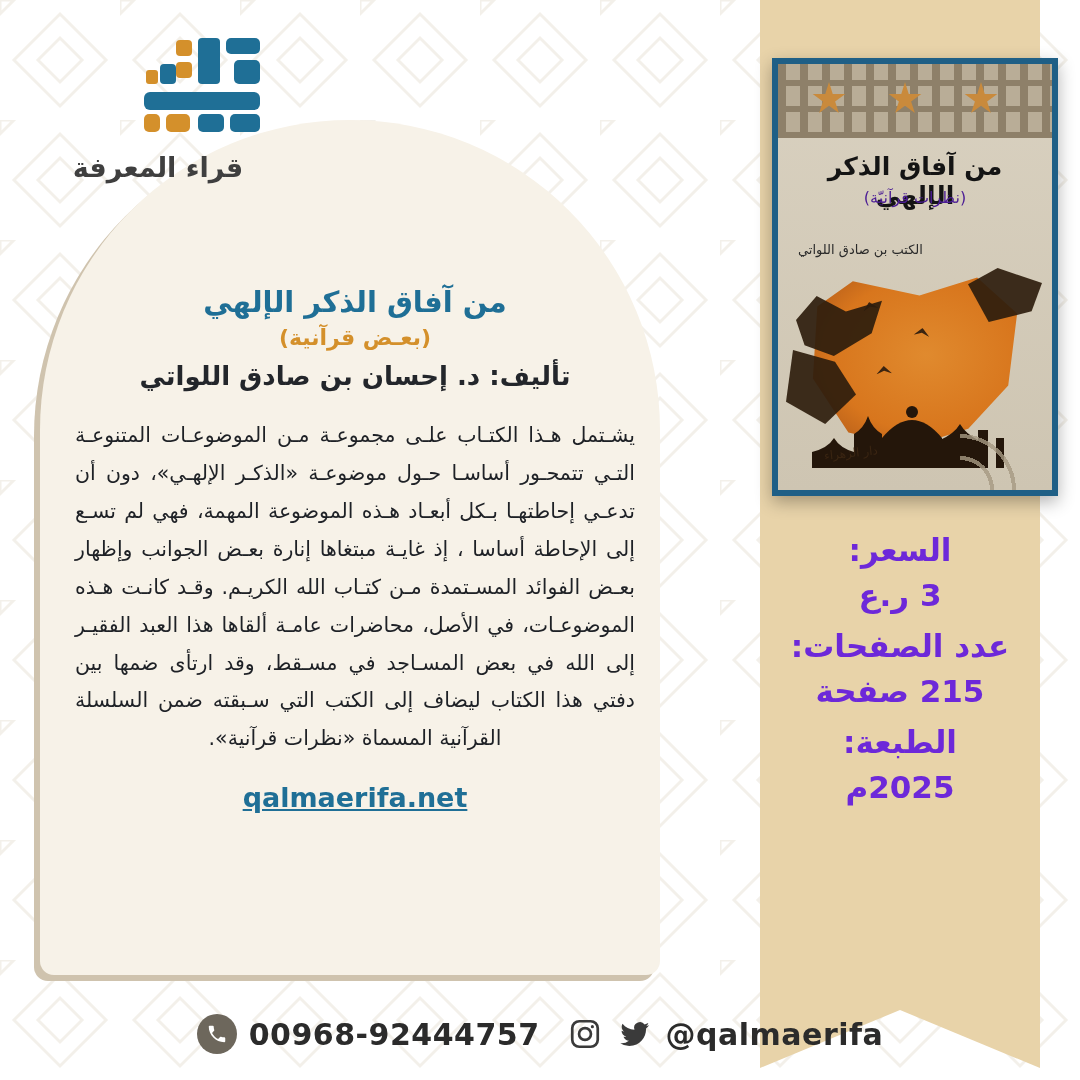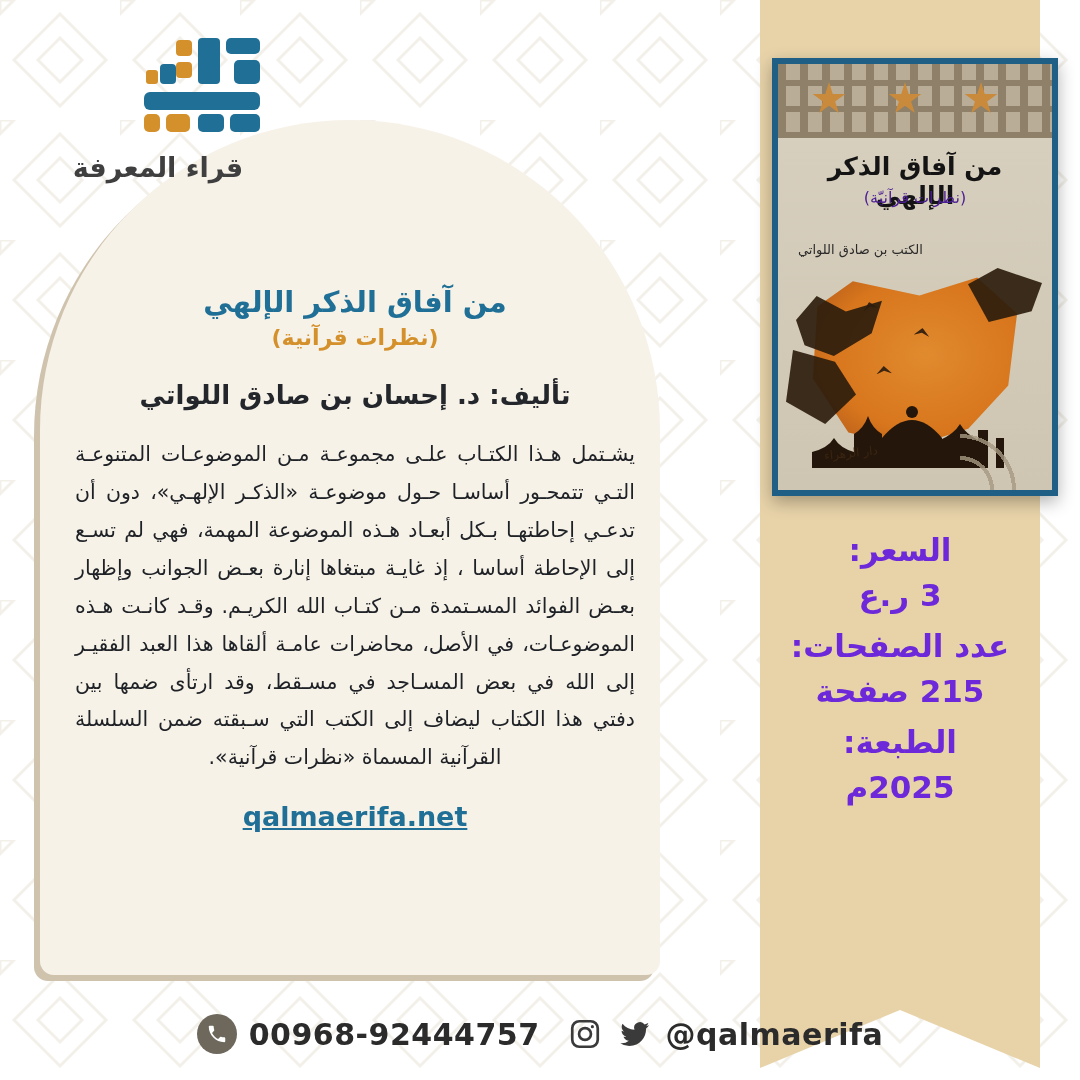--- a/index.html
+++ b/index.html
@@ -164,21 +164,21 @@
     width: 560px;
     text-align: center;
   }
   .title-main {
     font-size: 29px; font-weight: bold; color: #1f6f96; letter-spacing: -.3px;
   }
   .title-sub {
     font-size: 22px; font-weight: bold; color: #d4902b; margin-top: 6px;
   }
   .author {
-    font-size: 26px; font-weight: bold; color: #23262b; margin-top: 30px;
+    font-size: 26px; font-weight: bold; color: #23262b; margin-top: 11px;
   }
   .body-text {
     margin-top: 26px;
     font-size: 20.5px;
     line-height: 1.85;
     color: #1e2126;
     text-align: justify;
     text-align-last: center;
     direction: rtl;
   }
@@ -293,21 +293,21 @@
           <rect x="118" y="84" width="24" height="18" rx="5"></rect>
           <rect x="96" y="84" width="16" height="18" rx="5"></rect>
         </g>
       </svg>
     </div>
     <div class="brand-name">قراء المعرفة</div>
   </div>
 
   <div class="content">
     <div class="title-main">من آفاق الذكر الإلهي</div>
-    <div class="title-sub">(نظرات قرآنية)</div>
+    <div class="title-sub">(بعـض قرآنية)</div>
     <div class="author">تأليف: د. إحسان بن صادق اللواتي</div>
     <div class="body-text">يشـتمل هـذا الكتـاب علـى مجموعـة مـن الموضوعـات المتنوعـة التـي تتمحـور أساسـا حـول موضوعـة «الذكـر الإلهـي»، دون أن تدعـي إحاطتهـا بـكل أبعـاد هـذه الموضوعة المهمة، فهي لم تسـع إلى الإحاطة أساسا ، إذ غايـة مبتغاها إنارة بعـض الجوانب وإظهار بعـض الفوائد المسـتمدة مـن كتـاب الله الكريـم. وقـد كانـت هـذه الموضوعـات، في الأصل، محاضرات عامـة ألقاها هذا العبد الفقيـر إلى الله في بعض المسـاجد في مسـقط، وقد ارتأى ضمها بين دفتي هذا الكتاب ليضاف إلى الكتب التي سـبقته ضمن السلسلة القرآنية المسماة «نظرات قرآنية».</div>
     <div class="website">qalmaerifa.net</div>
   </div>
 
   <div class="footer">
     <div class="f-item">
       <span class="circ">
         <svg width="22" height="22" viewBox="0 0 24 24" fill="#ffffff">
             <path d="M6.6 10.8c1.5 2.9 3.7 5.1 6.6 6.6l2.2-2.2c.3-.3.7-.4 1-.2 1.2.4 2.4.6 3.6.6.6 0 1 .4 1 1V20c0 .6-.4 1-1 1C10.7 21 3 13.3 3 3.9c0-.6.4-1 1-1h3.4c.6 0 1 .4 1 1 0 1.3.2 2.5.6 3.6.1.3 0 .7-.2 1l-2.2 2.3z"></path>

